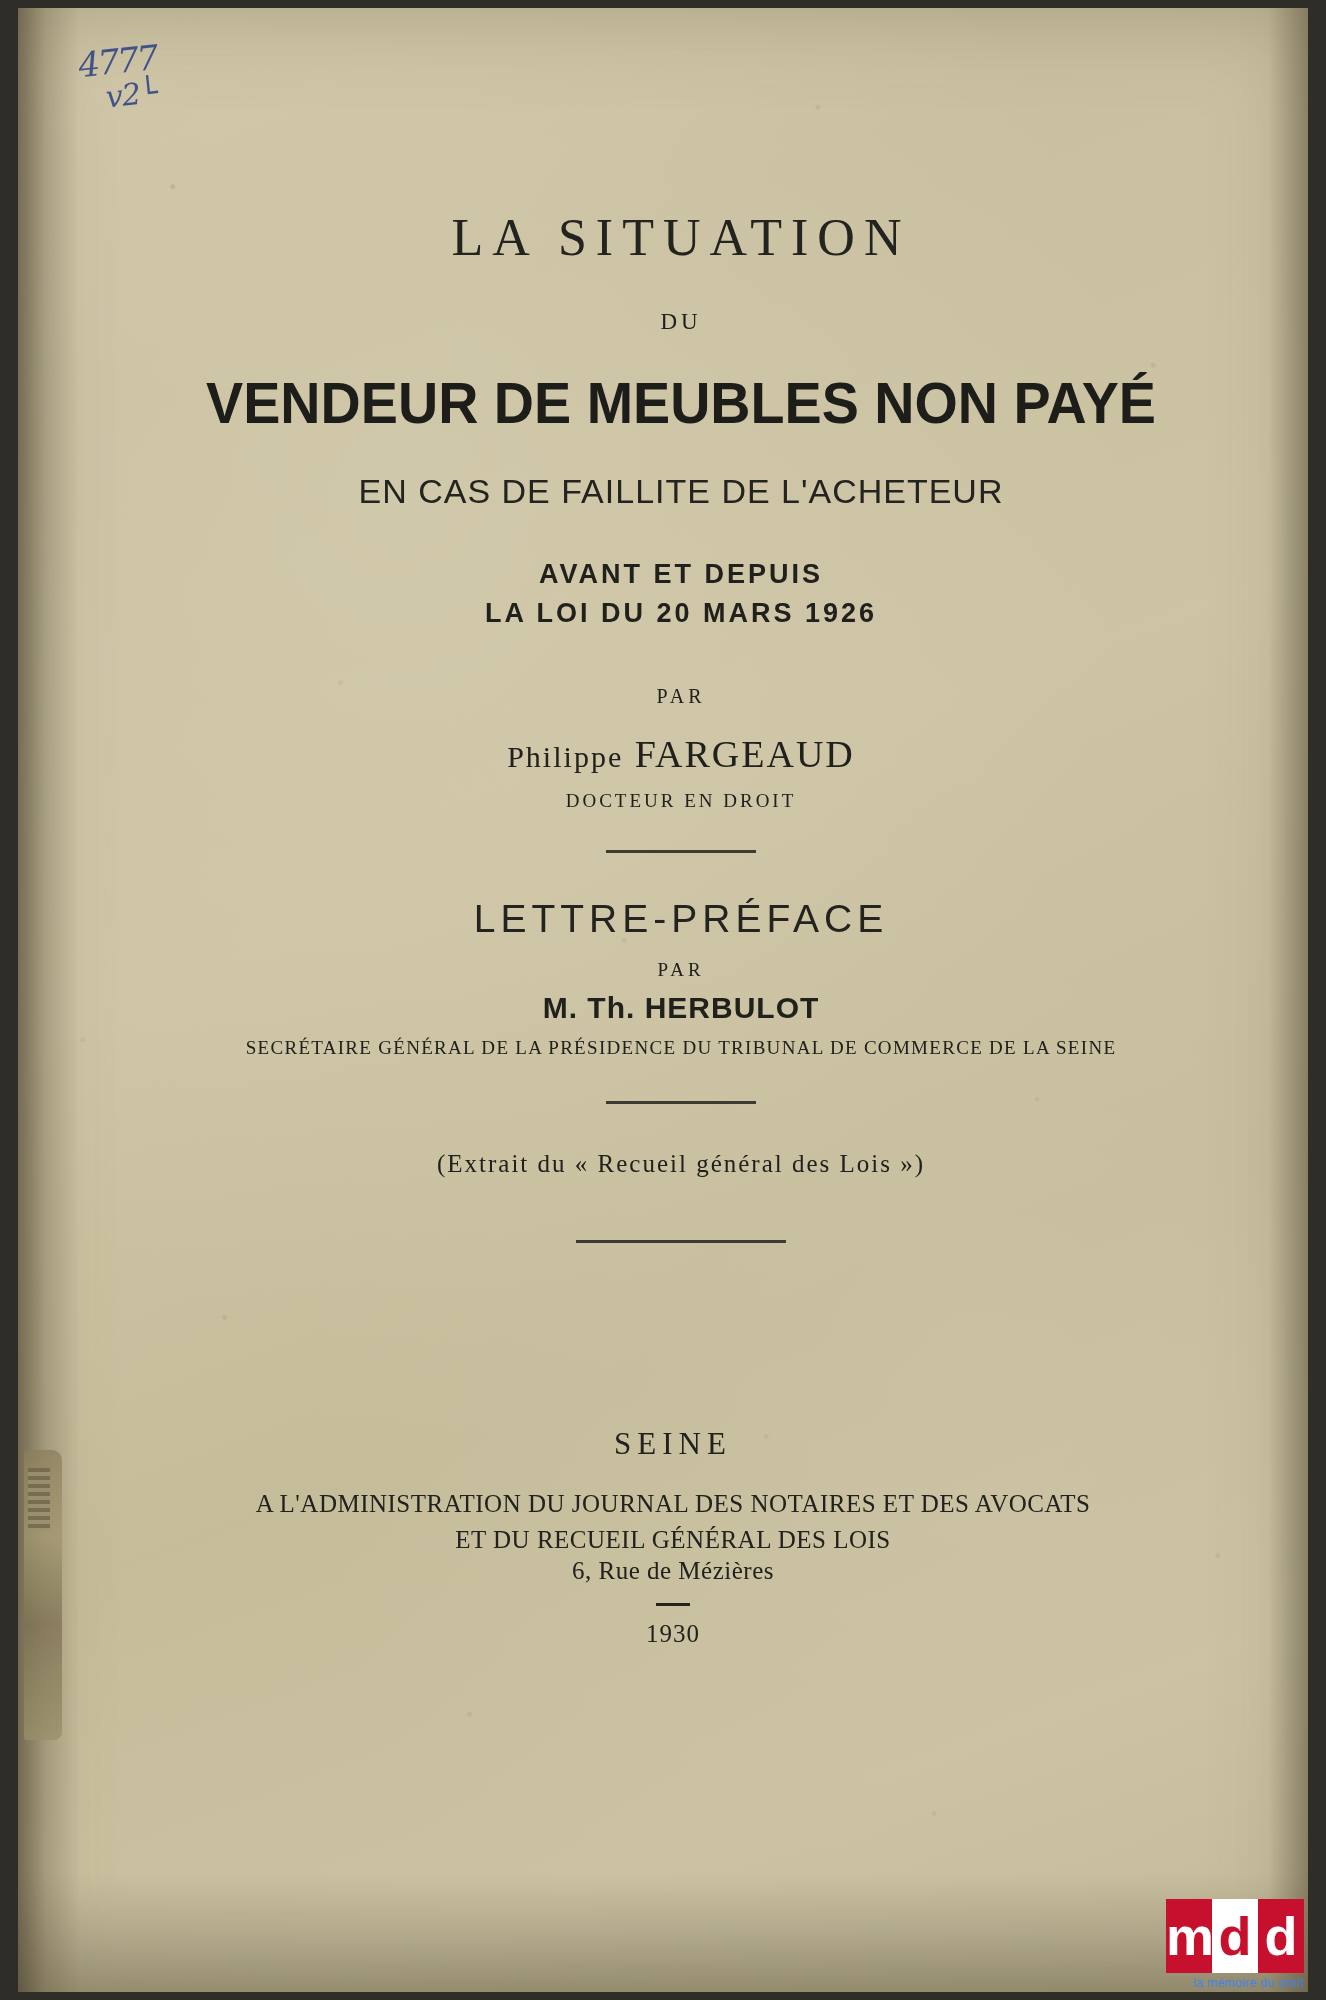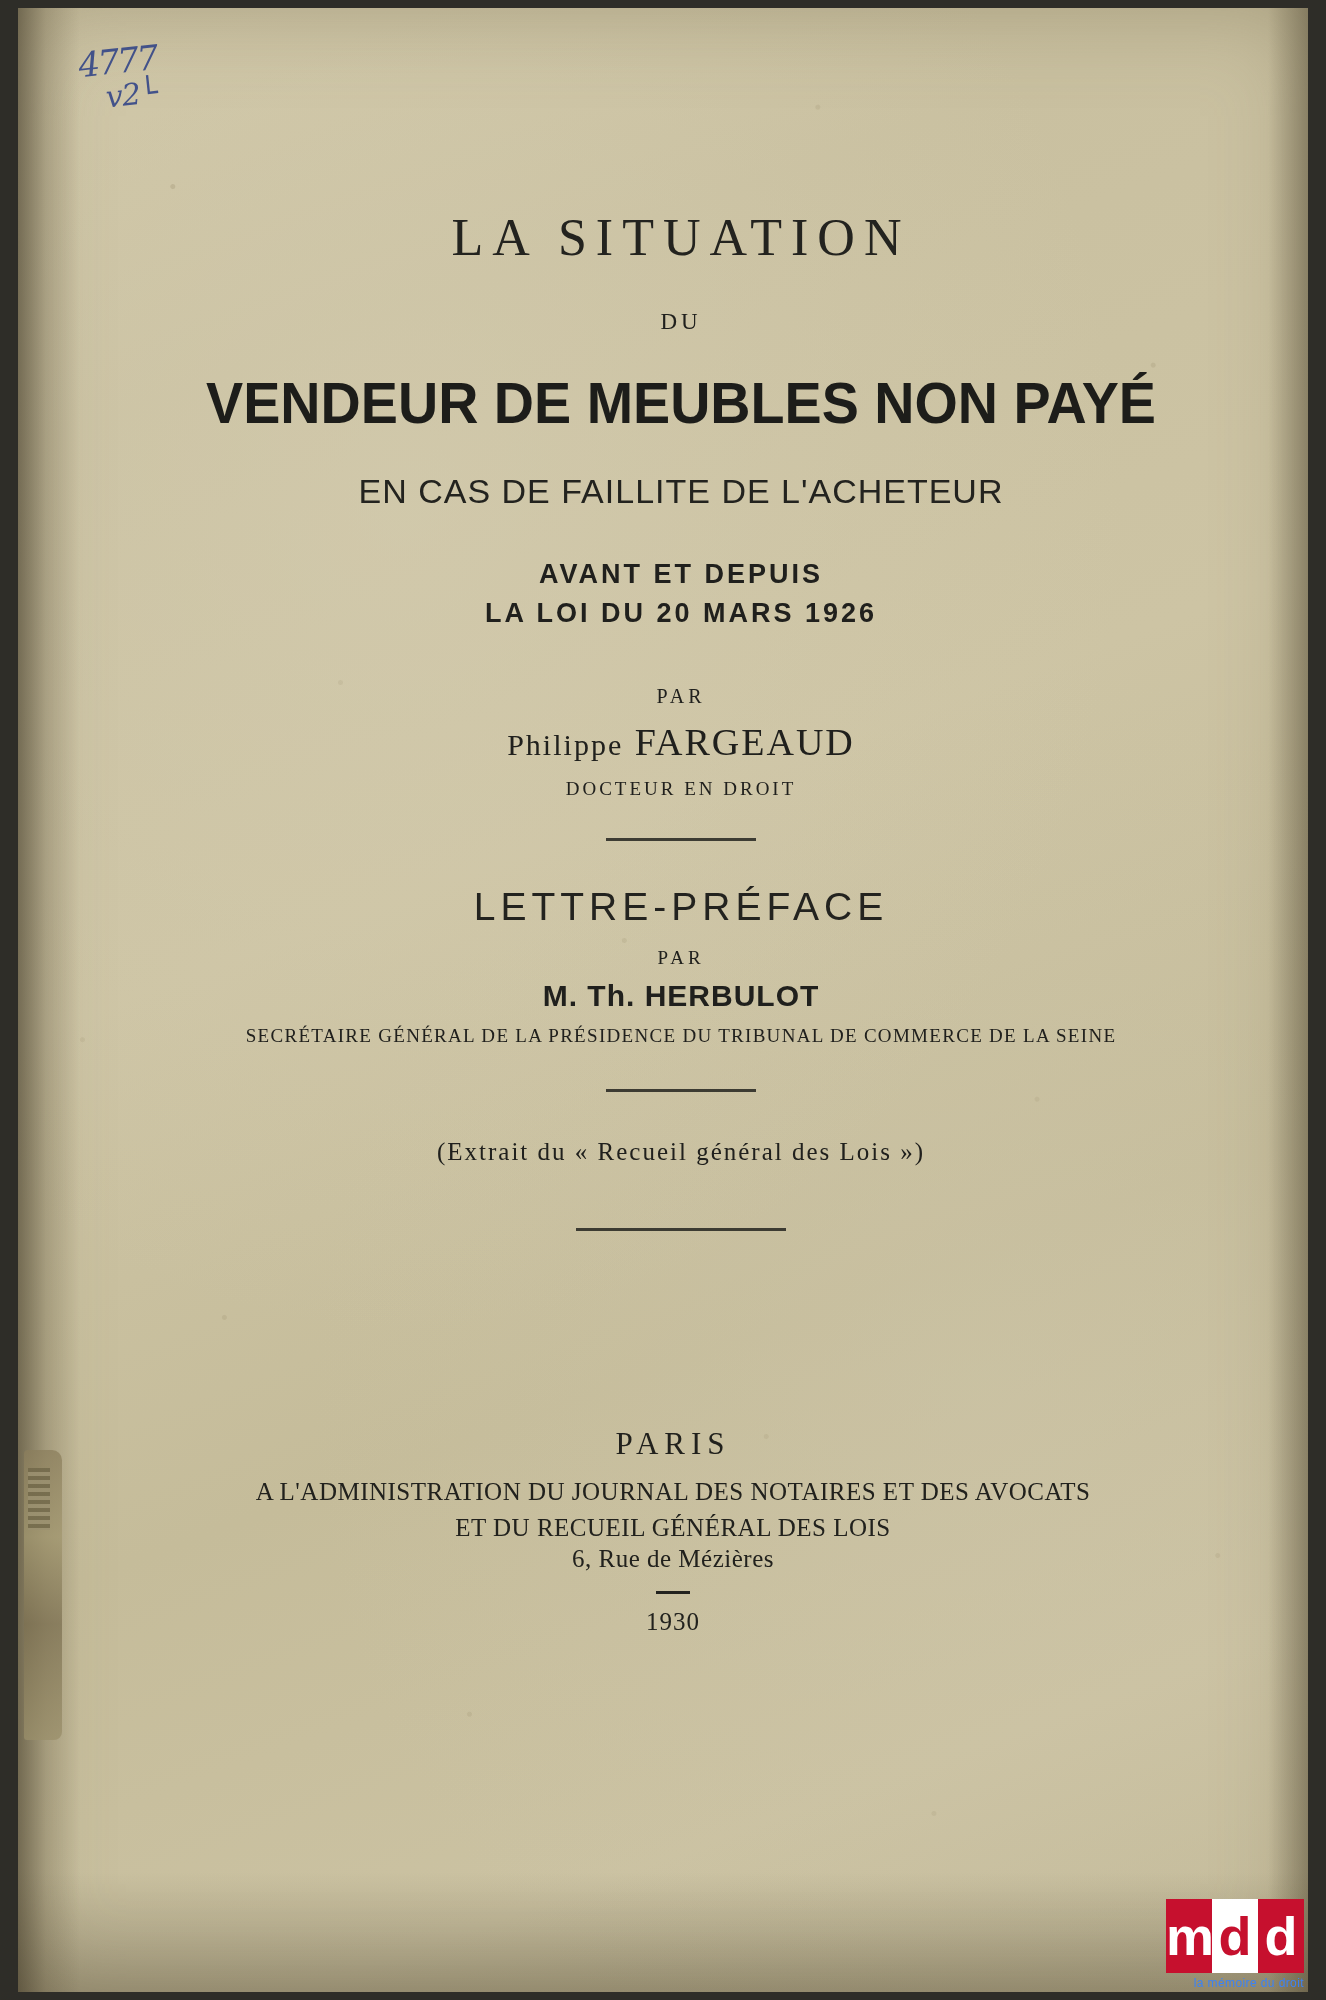--- a/index.html
+++ b/index.html
@@ -157,21 +157,21 @@
     font-size: 27px;
     letter-spacing: 3px;
     line-height: 1.45;
   }
   .t-par {
     margin-top: 52px;
     font-size: 20px;
     letter-spacing: 4px;
   }
   .t-author {
-    margin-top: 12px;
+    margin-top: 24px;
     font-size: 38px;
     letter-spacing: 2px;
     text-align: center;
   }
   .t-author .small-caps {
     font-size: 30px;
   }
   .t-degree {
     margin-top: 14px;
     font-size: 19px;
@@ -225,21 +225,21 @@
     top: 1418px;
     width: 1090px;
     text-align: center;
     color: #21211d;
   }
   .t-city {
     font-size: 31px;
     letter-spacing: 6px;
   }
   .t-pub {
-    margin-top: 12px;
+    margin-top: 24px;
     font-size: 25px;
     letter-spacing: 0.5px;
     line-height: 1.42;
   }
   .t-addr {
     font-size: 25px;
     letter-spacing: 0.5px;
   }
   .dash {
     width: 34px;
@@ -325,21 +325,21 @@
       <div class="t-preftitle">SECRÉTAIRE GÉNÉRAL DE LA PRÉSIDENCE DU TRIBUNAL DE COMMERCE DE LA SEINE</div>
 
       <div class="rule mid"></div>
 
       <div class="t-extract">(Extrait du « Recueil général des Lois »)</div>
 
       <div class="rule long"></div>
     </div>
 
     <div class="imprint">
-      <div class="t-city">PARIS</div>
+      <div class="t-city">SEINE</div>
       <div class="t-pub">
         <div>A L'ADMINISTRATION DU JOURNAL DES NOTAIRES ET DES AVOCATS</div>
         <div>ET DU RECUEIL GÉNÉRAL DES LOIS</div>
       </div>
       <div class="t-addr">6, Rue de Mézières</div>
       <div class="dash"></div>
       <div class="t-year">1930</div>
     </div>
 
     <div class="bottom-wear"></div>

